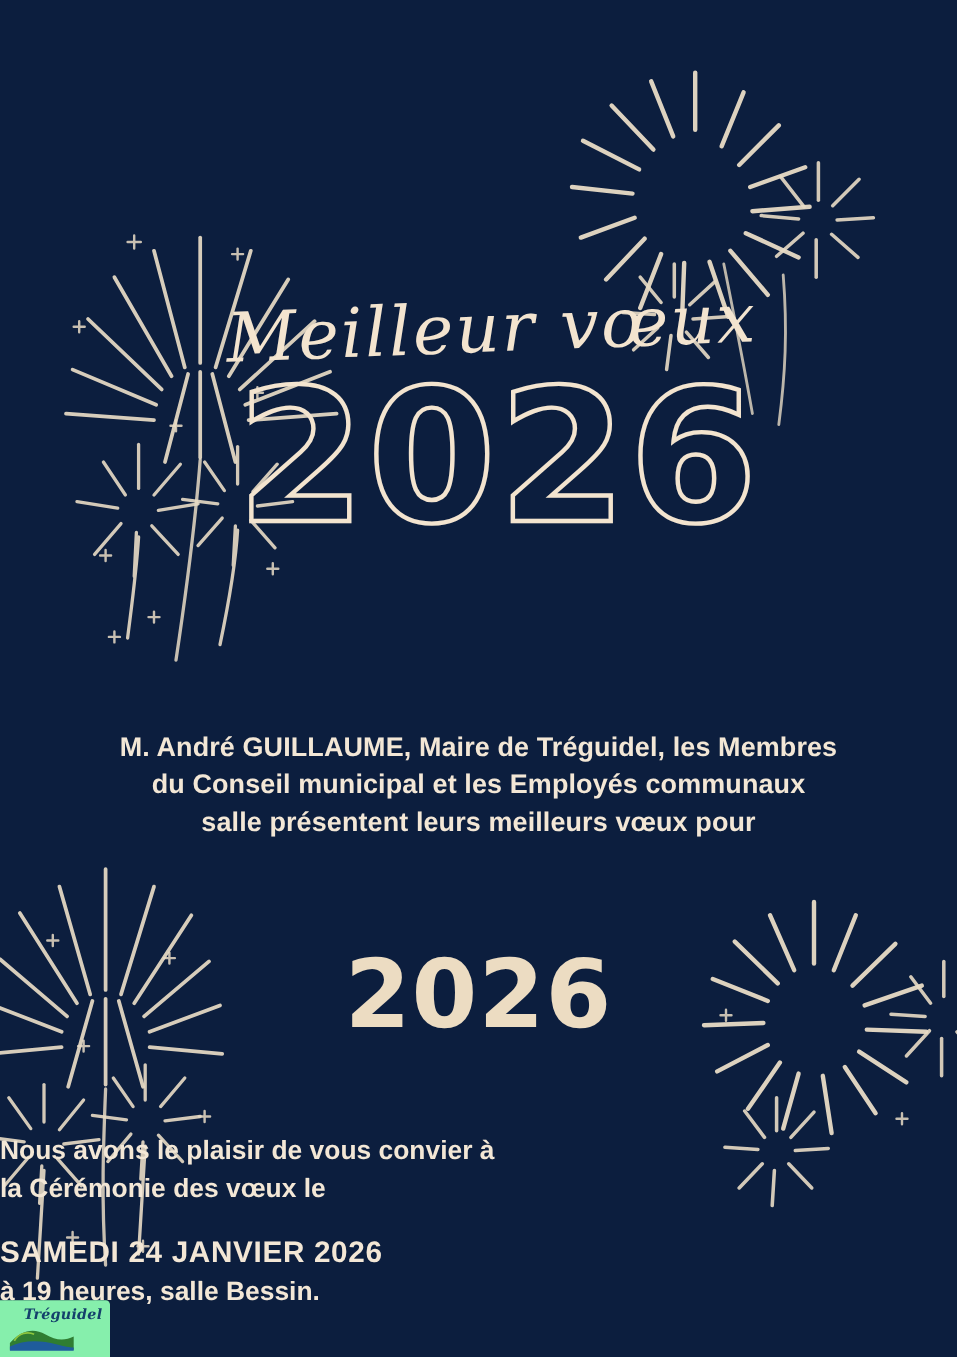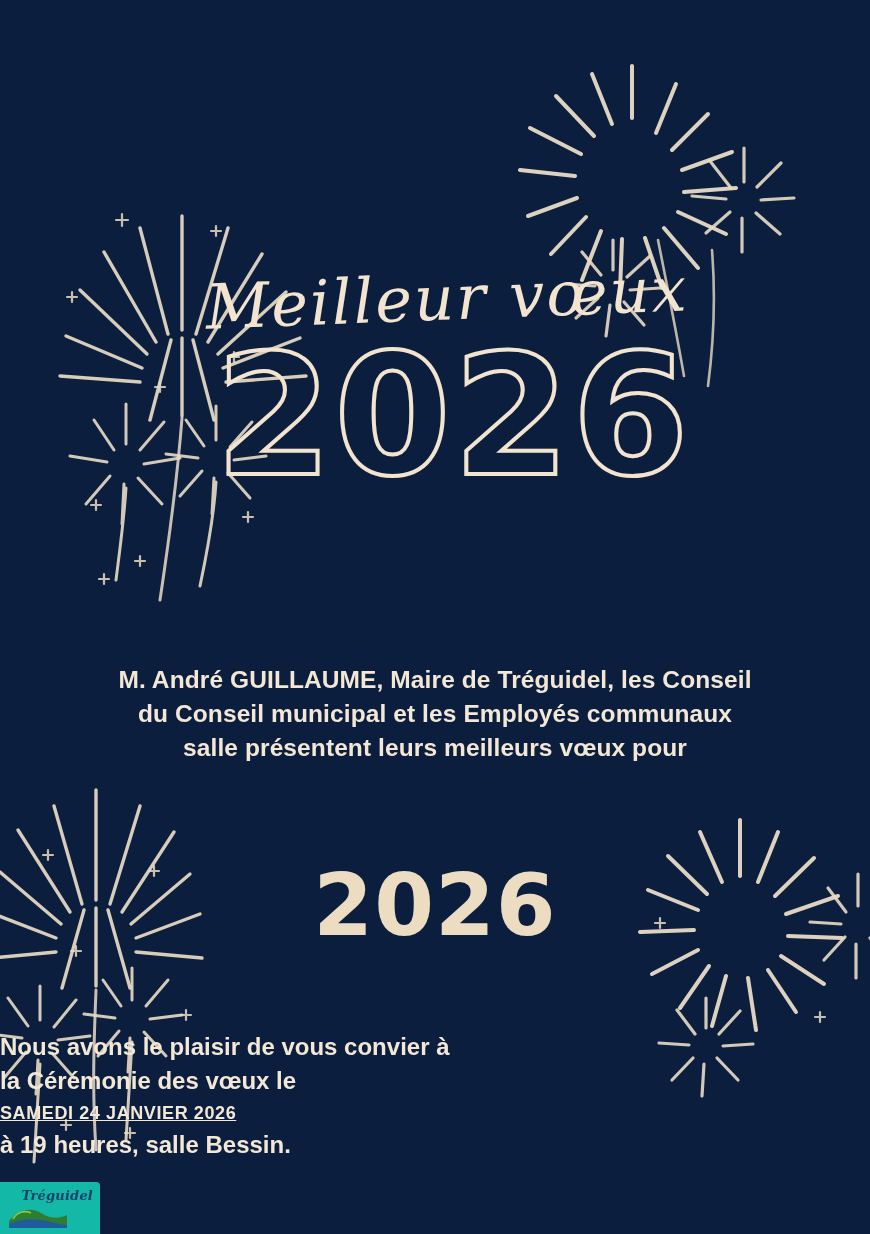--- a/index.html
+++ b/index.html
@@ -104,35 +104,34 @@
     left: 0;
     width: 870px;
     text-align: left;
     font-size: 24px;
     font-weight: 700;
     line-height: 1.42;
     color: #f3e7d6;
   }
   .invitation p { margin: 0; }
   .invitation .date {
-    font-size: 18px;
+    font-size: 27px;
     letter-spacing: 0.6px;
-    margin-top: 3px;
-    text-decoration: underline;
+    margin-top: 21px;
   }
   .invitation .place { margin-top: 1px; }
 
   
   .logo {
     position: absolute;
     left: 0;
     bottom: 0;
     width: 100px;
     height: 52px;
-    background: #14b8a6;
+    background: #86efac;
     border-top-right-radius: 4px;
     display: flex;
     align-items: center;
     justify-content: center;
   }
   .logo-inner {
     width: 90px;
     height: 44px;
     position: relative;
   }
@@ -356,21 +355,21 @@
       </g>
     </svg>
   </div>
 
   <div class="headline">
     <div class="script-line">Meilleur vœux</div>
     <div class="year-outline">2026</div>
   </div>
 
   <div class="message">
-    <p>M. André GUILLAUME, Maire de Tréguidel, les Conseil</p>
+    <p>M. André GUILLAUME, Maire de Tréguidel, les Membres</p>
     <p>du Conseil municipal et les Employés communaux</p>
     <p>salle présentent leurs meilleurs vœux pour</p>
   </div>
 
   <div class="year-solid">2026</div>
 
   <div class="invitation">
     <p>Nous avons le plaisir de vous convier à</p>
     <p>la Cérémonie des vœux le</p>
     <p class="date">SAMEDI 24 JANVIER 2026</p>

